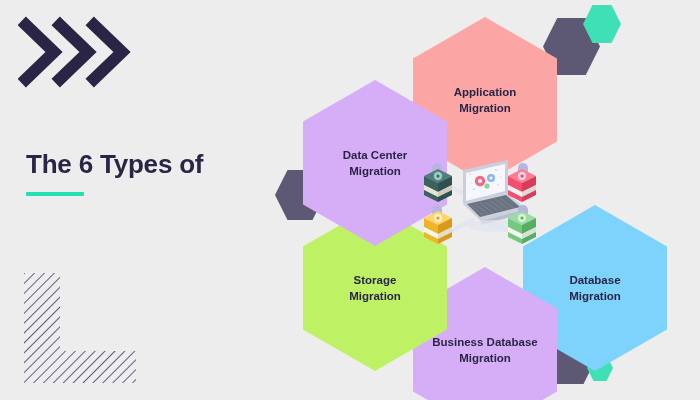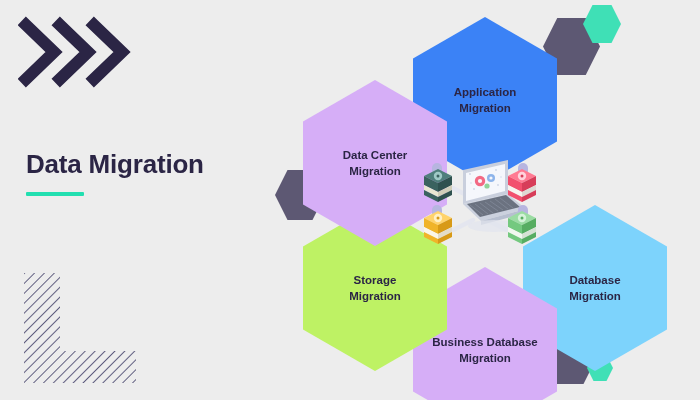--- a/index.html
+++ b/index.html
@@ -107,21 +107,21 @@
       <svg width="115" height="72" viewBox="0 0 115 72" xmlns="http://www.w3.org/2000/svg">
         <g fill="none" stroke="#2b2545" stroke-width="12" stroke-linecap="square" stroke-linejoin="miter">
           <polyline points="8,9 36,36 8,63"></polyline>
           <polyline points="42,9 70,36 42,63"></polyline>
           <polyline points="76,9 104,36 76,63"></polyline>
         </g>
       </svg>
     </div>
 
     <div id="title-block">
-      <div class="title-line">Data Migration</div>
+      <div class="title-line">The 6 Types of</div>
       <div id="accent-bar"></div>
     </div>
 
     <div id="hatch-deco">
       <svg width="112" height="110" viewBox="0 0 112 110" xmlns="http://www.w3.org/2000/svg">
         <defs>
           <pattern id="hatchPat" width="7" height="7" patternTransform="rotate(45)" patternUnits="userSpaceOnUse">
             <line x1="0" y1="0" x2="0" y2="7" stroke="#3c3a64" stroke-width="1.6"></line>
           </pattern>
         </defs>
@@ -131,21 +131,21 @@
   </div>
 
   <div id="hex-cluster">
 
     <div class="hex-deco" style="left:273px; top:18px; width:57px; height:57px; background:#5d5873;"></div>
     <div class="hex-deco" style="left:313px; top:5px; width:38px; height:38px; background:#3fe0b6;"></div>
     <div class="hex-deco" style="left:5px; top:170px; width:50px; height:50px; background:#5d5873;"></div>
     <div class="hex-deco" style="left:273px; top:330px; width:54px; height:54px; background:#5d5873;"></div>
     <div class="hex-deco" style="left:317px; top:355px; width:26px; height:26px; background:#3fe0b6;"></div>
 
-    <div class="hex" style="left:143px; top:17px; width:144px; height:166px; background:#3b82f6;">
+    <div class="hex" style="left:143px; top:17px; width:144px; height:166px; background:#fca5a5;">
       <span class="hex-label">Application
 Migration</span>
     </div>
 
 
     <div class="hex" style="left:253px; top:205px; width:144px; height:166px; background:#7dd3fc;">
       <span class="hex-label">Database
 Migration</span>
     </div>
 

